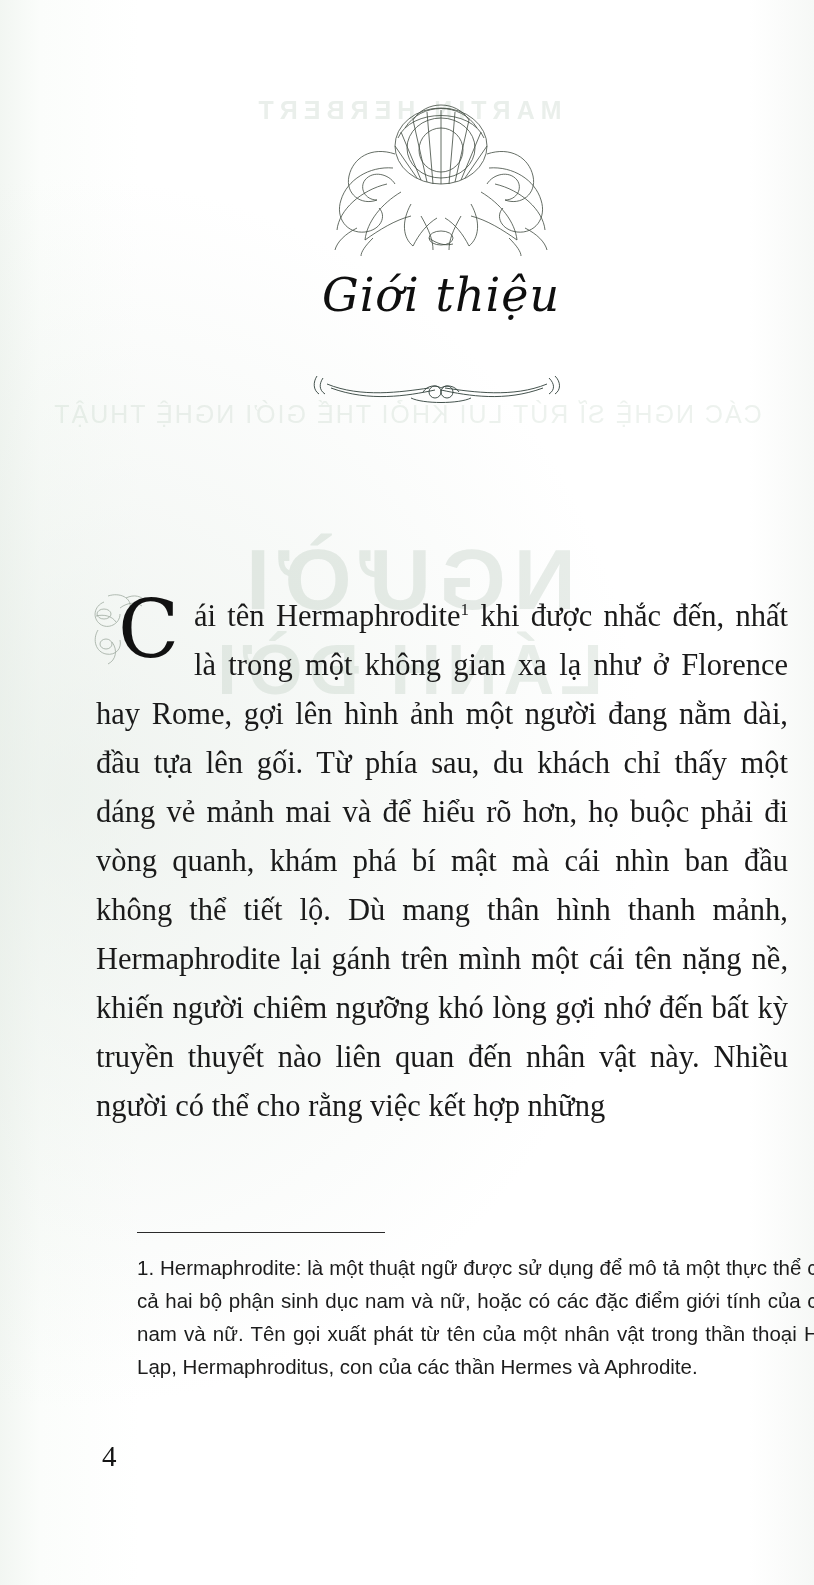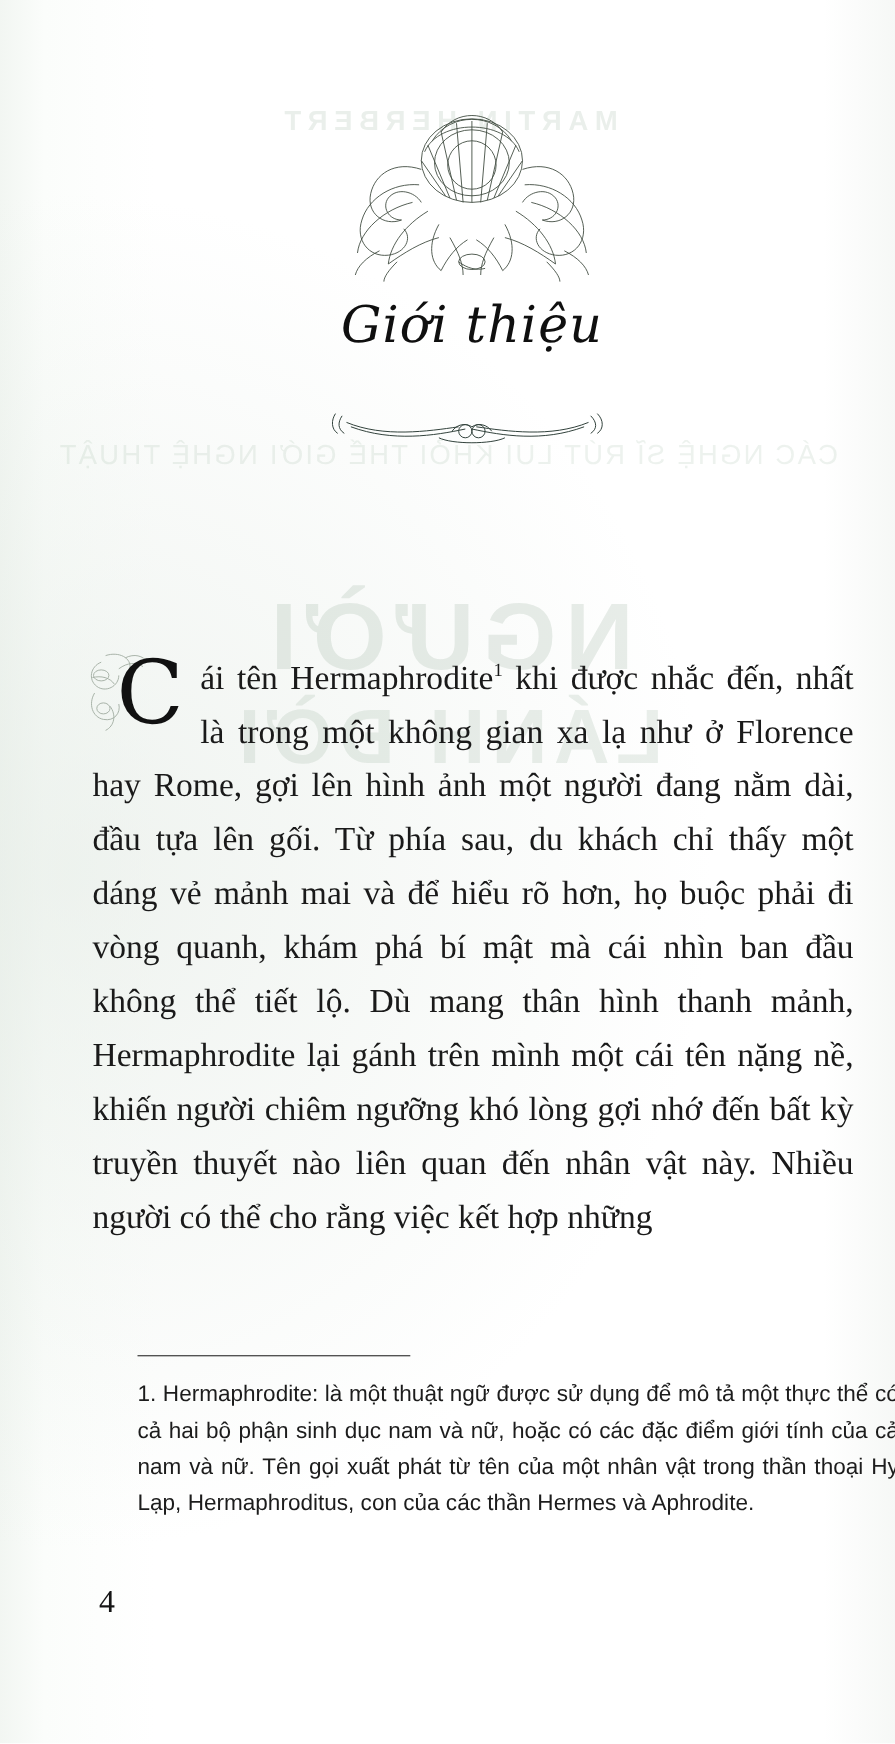--- a/index.html
+++ b/index.html
@@ -38,21 +38,21 @@
     letter-spacing: 4px;
     transform: scaleX(-1);
   }
   .ghost-1 { top: 96px;  font-size: 25px; font-weight: bold; letter-spacing: 6px; }
   .ghost-2 { top: 400px; font-size: 25px; letter-spacing: 2px; color: rgba(150,175,155,0.17); }
   .ghost-3 { top: 530px; font-size: 86px; font-weight: bold; letter-spacing: 8px; color: rgba(150,175,155,0.22);}
   .ghost-4 { top: 630px; font-size: 70px; font-weight: bold; letter-spacing: 6px; color: rgba(150,175,155,0.20);}
 
   .content {
     position: absolute;
-    left: 84px;
+    left: 96px;
     top: 0;
     width: 690px;
     height: 100%;
   }
 
   
   .ornament-top {
     position: absolute;
     left: 50%;
     transform: translateX(-50%);

